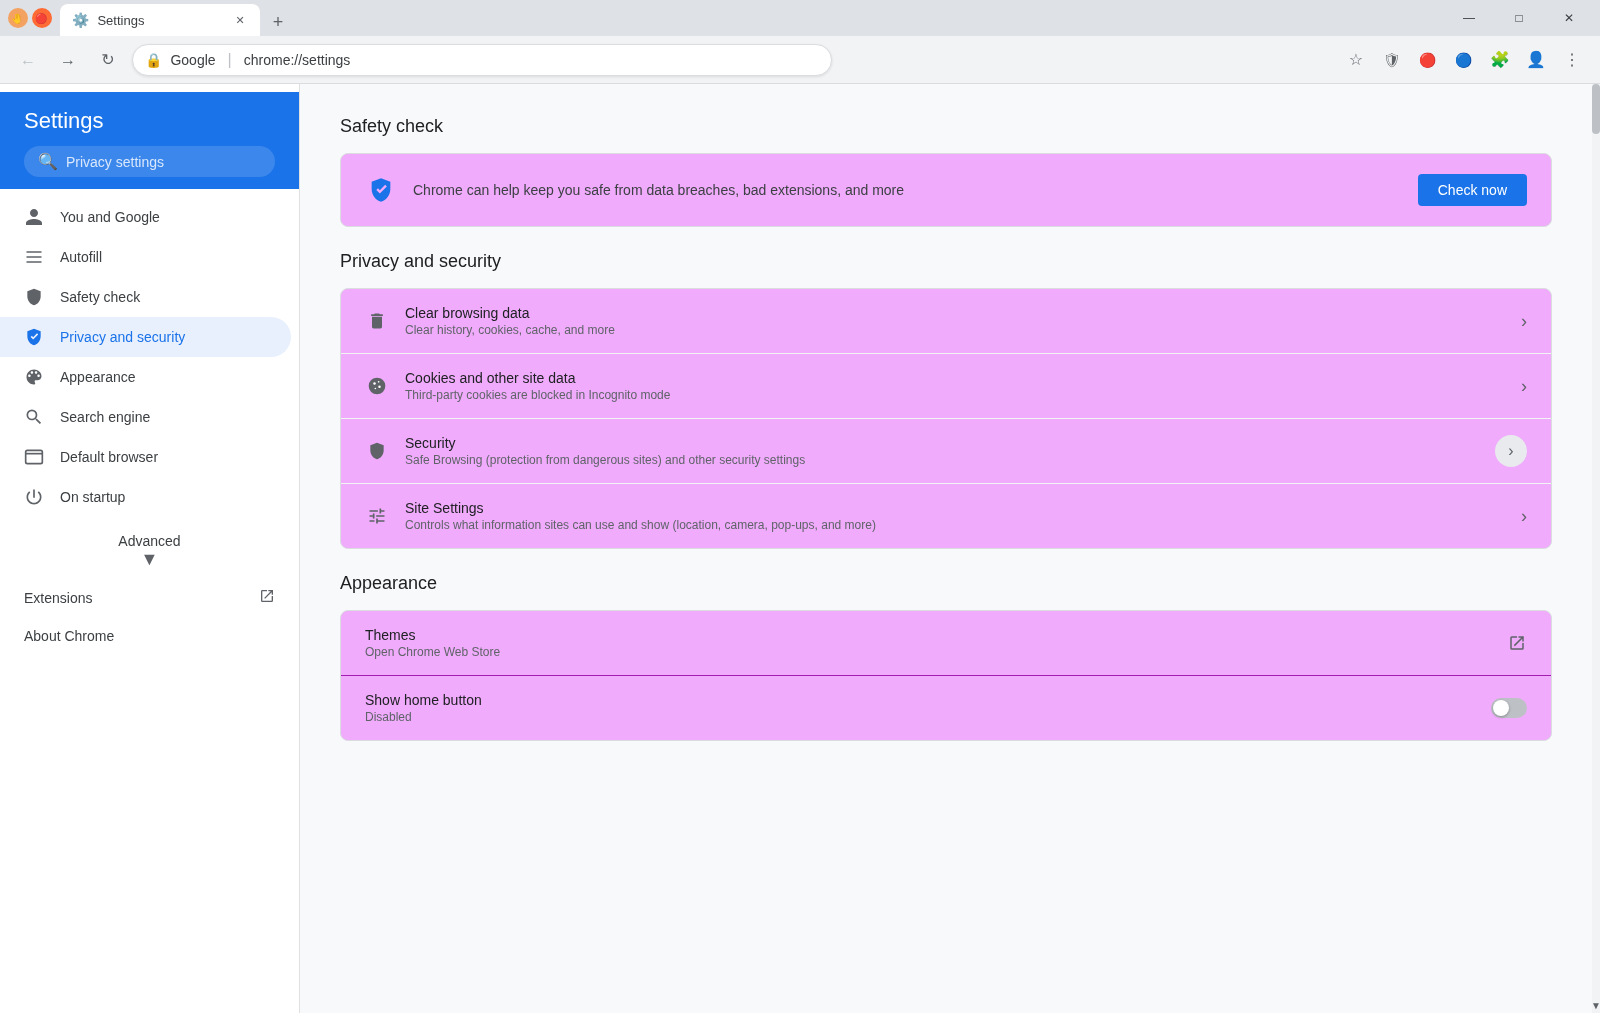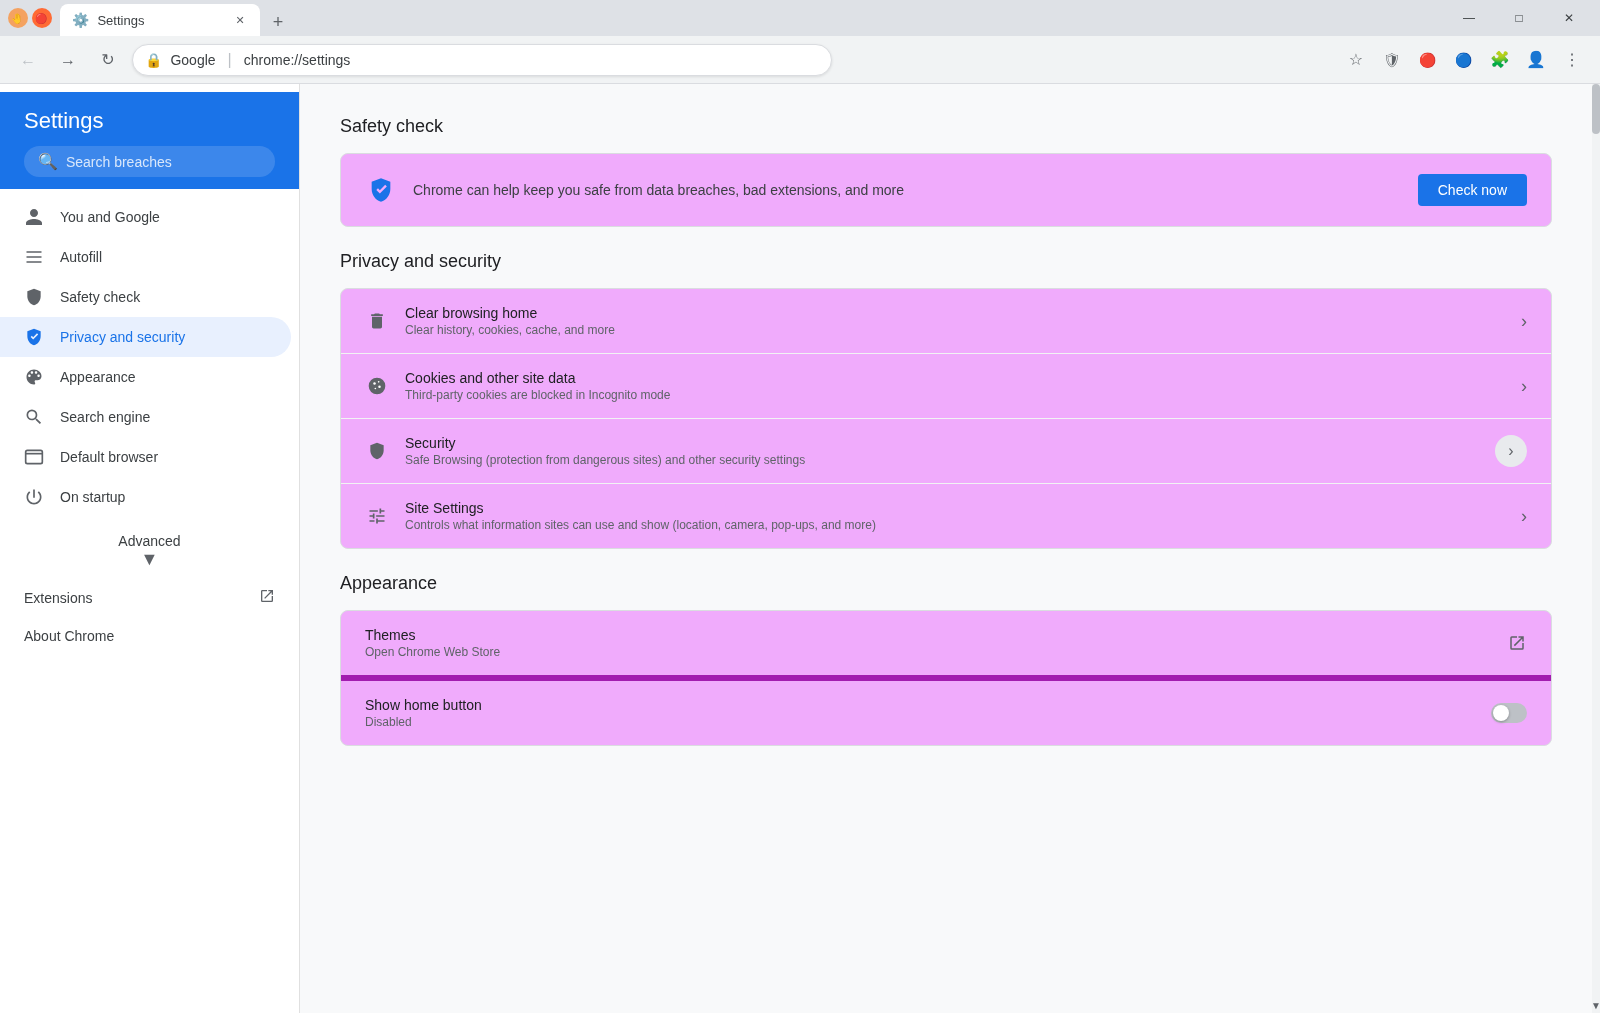--- a/index.html
+++ b/index.html
@@ -68,21 +68,21 @@
     .card-item { display: flex; align-items: center; padding: 16px 24px; gap: 16px; border-bottom: 1px solid #f1f3f4; cursor: pointer; }
     .card-item:last-child { border-bottom: none; }
     .card-item-icon { width: 24px; height: 24px; display: flex; align-items: center; justify-content: center; color: #5f6368; font-size: 18px; flex-shrink: 0; }
     .card-item-content { flex: 1; }
     .card-item-title { font-size: 14px; color: #202124; font-weight: 500; margin-bottom: 2px; }
     .card-item-subtitle { font-size: 12px; color: #5f6368; }
     .card-item-arrow { font-size: 18px; color: #5f6368; }
     .card-item-arrow-circle { width: 32px; height: 32px; border-radius: 50%; background: #e8eaed; display: flex; align-items: center; justify-content: center; font-size: 16px; color: #5f6368; }
 
     
-    .appearance-card-item { display: flex; align-items: center; padding: 16px 24px; gap: 16px; border-bottom: 6px solid #a21caf; cursor: pointer; }
+    .appearance-card-item { display: flex; align-items: center; padding: 16px 24px; gap: 16px; border-bottom: 1px solid #a21caf; cursor: pointer; }
     .appearance-card-item:last-child { border-bottom: none; }
     .appearance-item-content { flex: 1; }
     .appearance-item-title { font-size: 14px; color: #202124; font-weight: 500; margin-bottom: 2px; }
     .appearance-item-subtitle { font-size: 12px; color: #5f6368; }
 
     
     .toggle { width: 36px; height: 20px; background: #bdc1c6; border-radius: 10px; position: relative; cursor: pointer; flex-shrink: 0; }
     .toggle .knob { width: 16px; height: 16px; background: white; border-radius: 50%; position: absolute; top: 2px; left: 2px; transition: left 0.2s; box-shadow: 0 1px 3px rgba(0,0,0,0.3); }
 
     
@@ -136,21 +136,21 @@
   </div>
 
   <div class="main-area">
 
     <div class="sidebar">
 
       <div style="background:#1a73e8; padding:16px 24px 12px;">
         <div style="font-size:22px;font-weight:400;color:white;margin-bottom:12px;">Settings</div>
         <div style="display:flex;align-items:center;background:rgba(255,255,255,0.15);border-radius:24px;padding:6px 14px;gap:8px;">
           <span style="color:white;font-size:16px;">🔍</span>
-          <span style="color:rgba(255,255,255,0.8);font-size:14px;">Search breaches</span>
+          <span style="color:rgba(255,255,255,0.8);font-size:14px;">Privacy settings</span>
         </div>
       </div>
 
       <div class="sidebar-nav">
 
         <div class="nav-item">
           <div class="nav-icon">
             <svg width="20" height="20" viewBox="0 0 24 24" fill="currentColor">
                 <path d="M12 12c2.7 0 4.8-2.1 4.8-4.8S14.7 2.4 12 2.4 7.2 4.5 7.2 7.2 9.3 12 12 12zm0 2.4c-3.2 0-9.6 1.6-9.6 4.8v2.4h19.2v-2.4c0-3.2-6.4-4.8-9.6-4.8z"></path>
               </svg>
@@ -264,21 +264,21 @@
         <div class="section-title">Privacy and security</div>
         <div class="card">
 
           <div class="card-item">
             <div class="card-item-icon">
               <svg width="20" height="20" viewBox="0 0 24 24" fill="#5f6368">
                   <path d="M6 19c0 1.1.9 2 2 2h8c1.1 0 2-.9 2-2V7H6v12zM19 4h-3.5l-1-1h-5l-1 1H5v2h14V4z"></path>
                 </svg>
             </div>
             <div class="card-item-content">
-              <div class="card-item-title">Clear browsing home</div>
+              <div class="card-item-title">Clear browsing data</div>
               <div class="card-item-subtitle">Clear history, cookies, cache, and more</div>
             </div>
             <div class="card-item-arrow">›</div>
           </div>
 
           <div class="card-item">
             <div class="card-item-icon">
               <svg width="20" height="20" viewBox="0 0 24 24" fill="#5f6368">
                   <circle cx="12" cy="12" r="10"></circle>
                   <circle cx="9" cy="9" r="1.5" fill="white"></circle>

